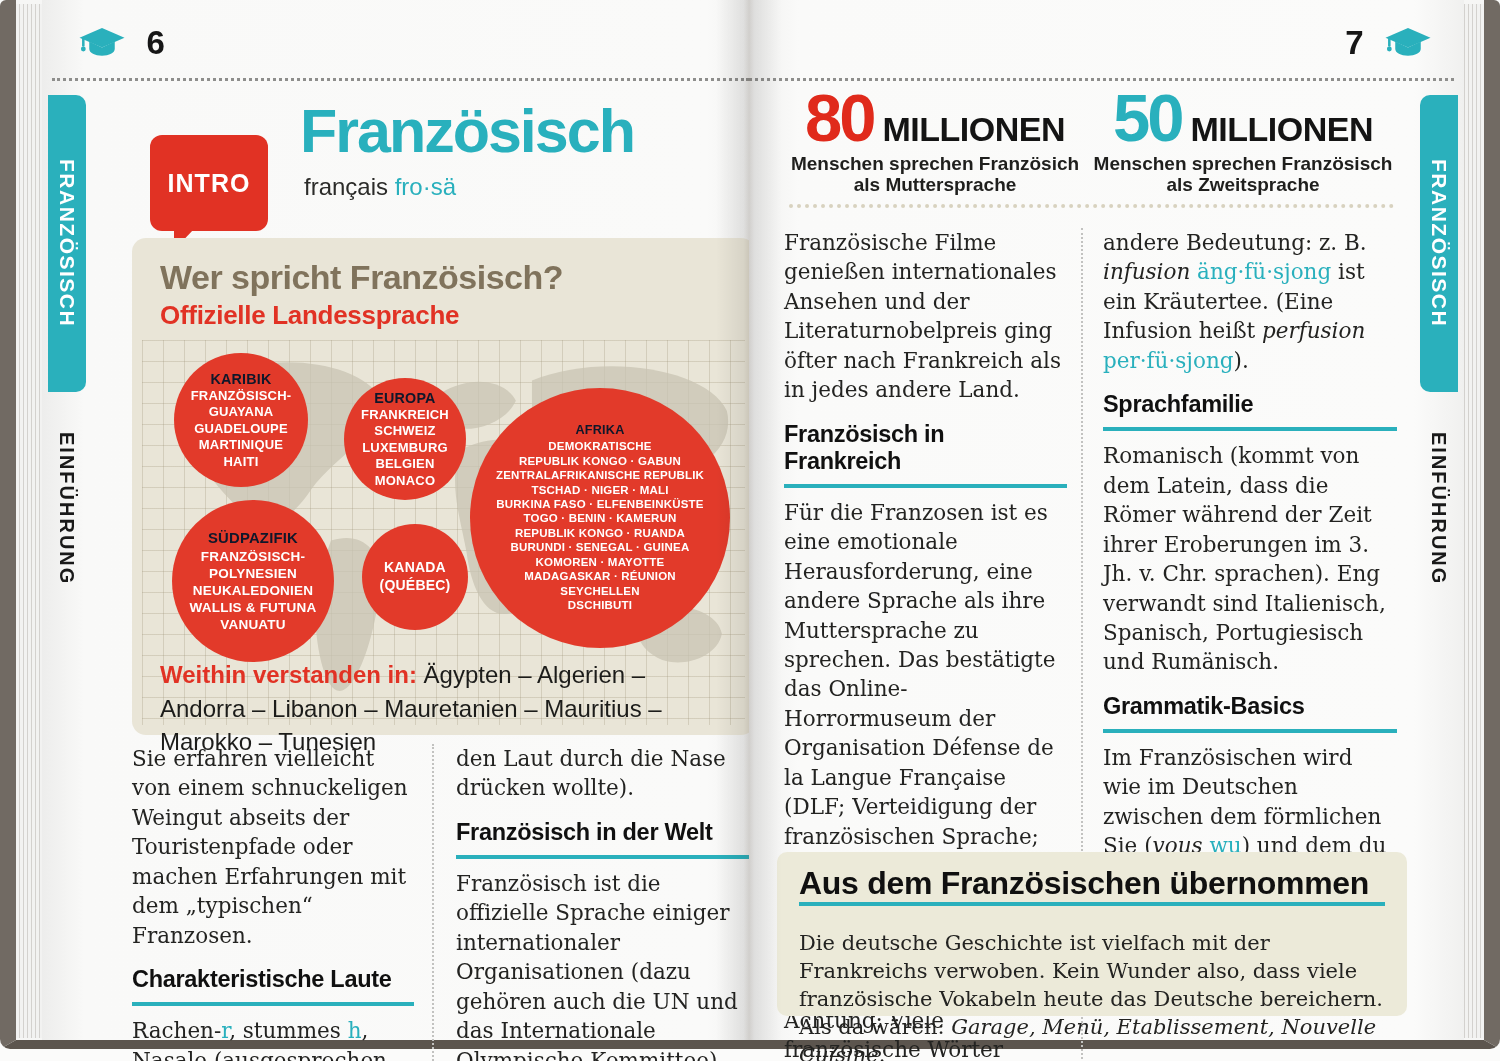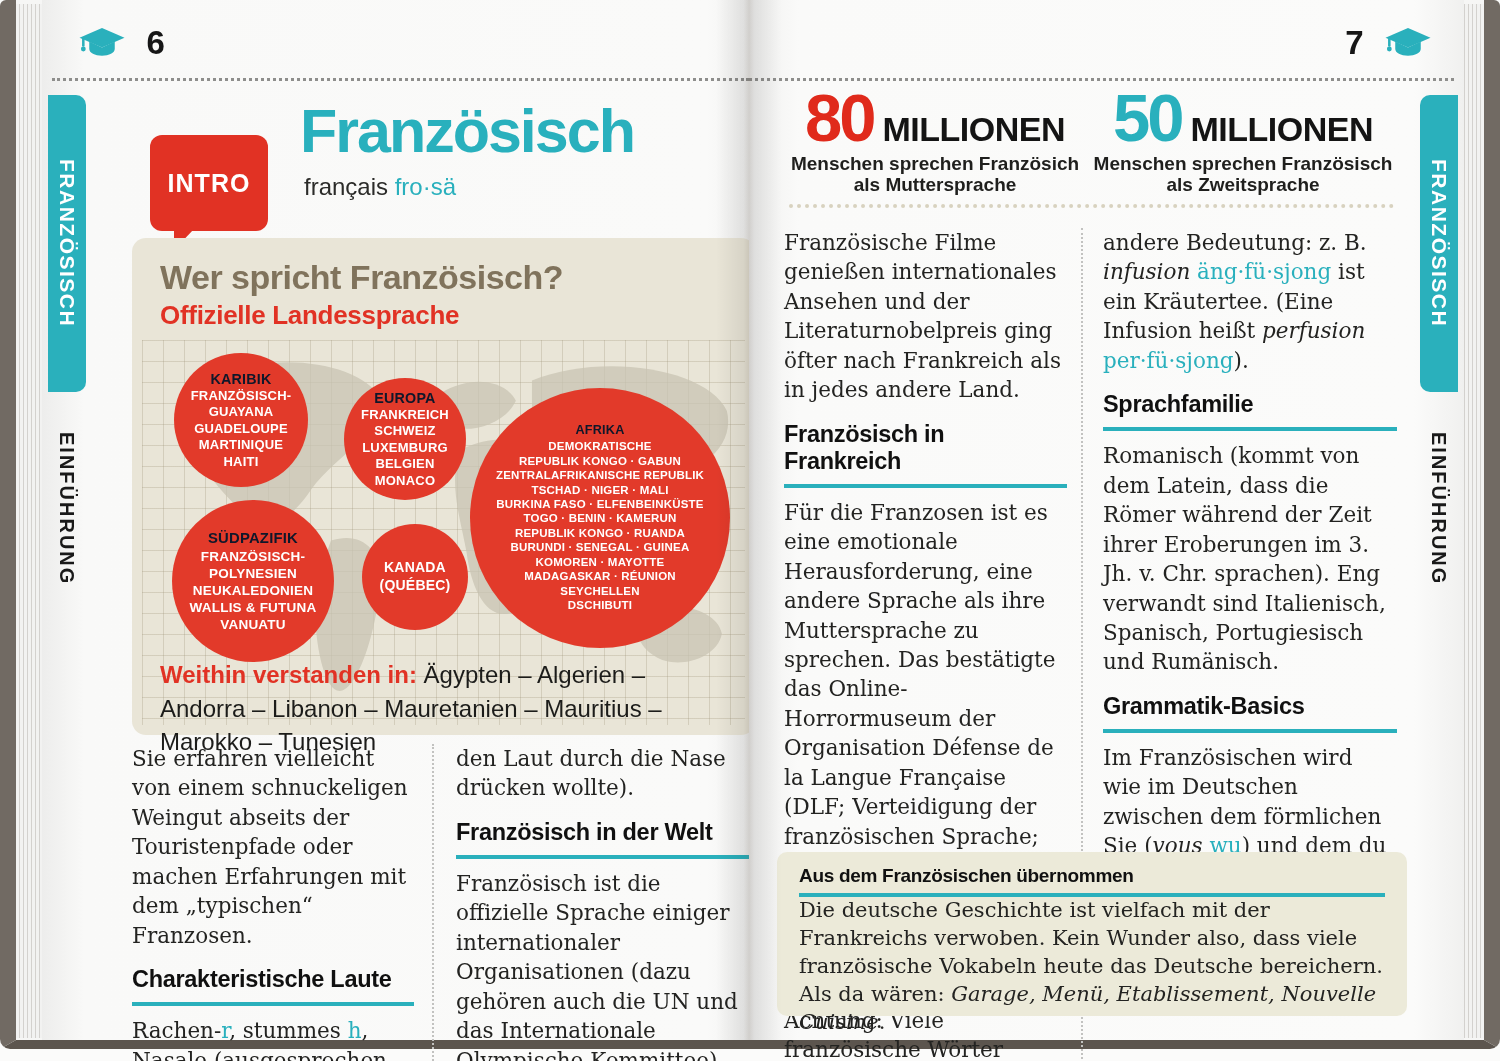--- a/index.html
+++ b/index.html
@@ -89,21 +89,21 @@
   .stat-number{font-size:67px;font-weight:800;letter-spacing:-3px;line-height:.95;}
   .stat--red .stat-number{color:#e02a1b;text-align:center;}
   .stat--teal .stat-number{color:#29b0bd;}
   .stat-unit{font-size:34px;font-weight:800;color:#141414;margin-left:9px;letter-spacing:-0.5px;}
   .stat-caption{font-size:19px;color:#1f1f1d;line-height:1.15;margin-top:3px;font-weight:bold;}
   .stats-rule{position:absolute;left:40px;right:70px;top:204px;border-top:4px dotted #d8d2bf;}
 
   
   .loan-box{position:absolute;left:28px;top:852px;width:630px;height:164px;background:#ecead c;background:#ecead9;
     border-radius:10px;box-sizing:border-box;padding:13px 22px;}
-  .loan-heading{font-weight:bold;font-size:19px;color:#101010;border-bottom:4px solid #2ab0bc;padding-bottom:6px;margin:0 0 0;letter-spacing:-0.3px;}
+  .loan-heading{font-weight:bold;font-size:32px;color:#101010;border-bottom:4px solid #2ab0bc;margin:0 0 24px;letter-spacing:-0.3px;}
   .loan-para{font-family:"DejaVu Serif",serif;font-size:21px;line-height:1.33;color:#232321;margin:0;}
 </style>
 </head>
 <body>
 
 <svg width="0" height="0" style="position:absolute">
   <defs>
     <g id="cap">
       <path d="M32 1 62 14 32 27 2 14 Z"></path>
       <path d="M15 19 32 27 49 19 V29 C49 34 41.5 38 32 38 C22.5 38 15 34 15 29 Z"></path>

